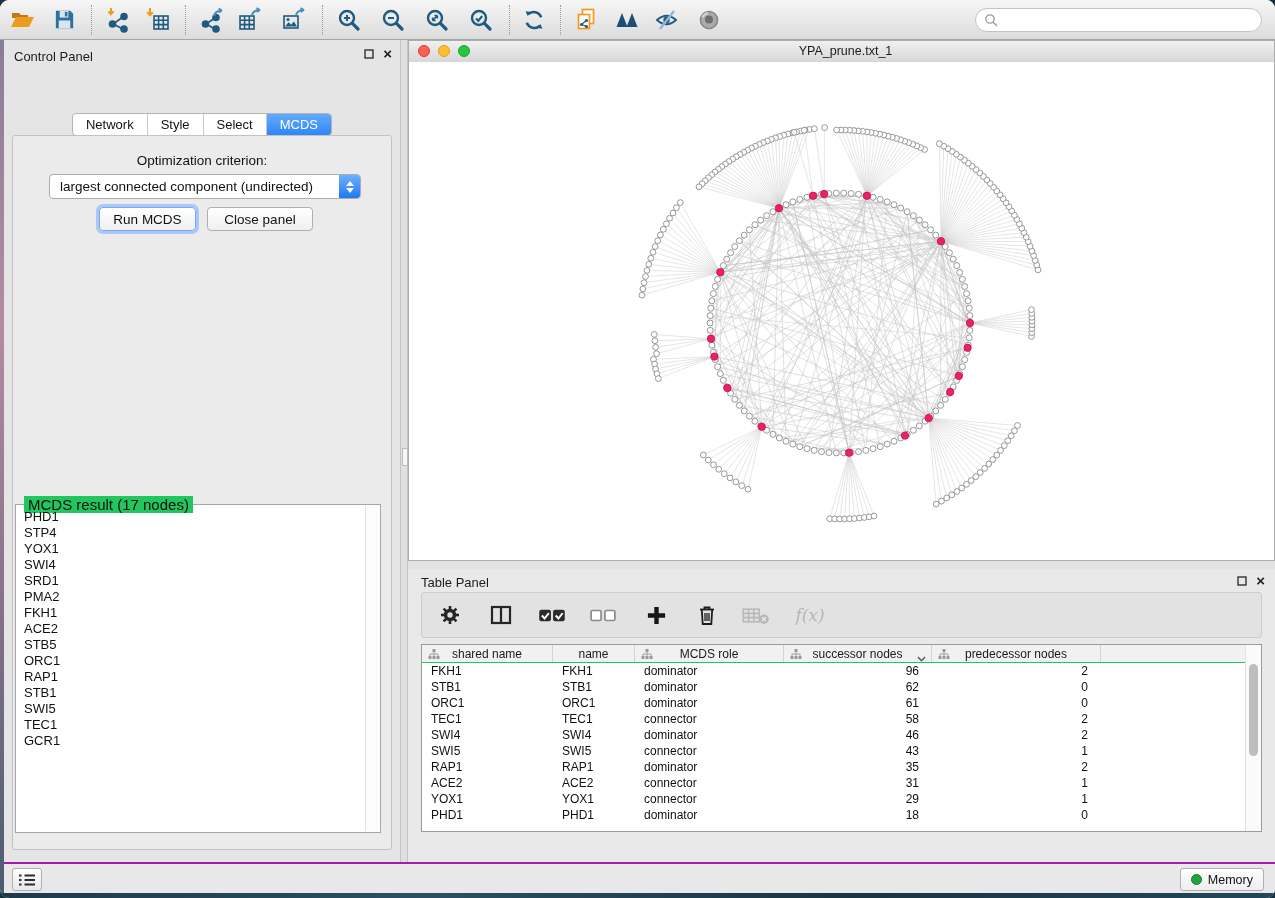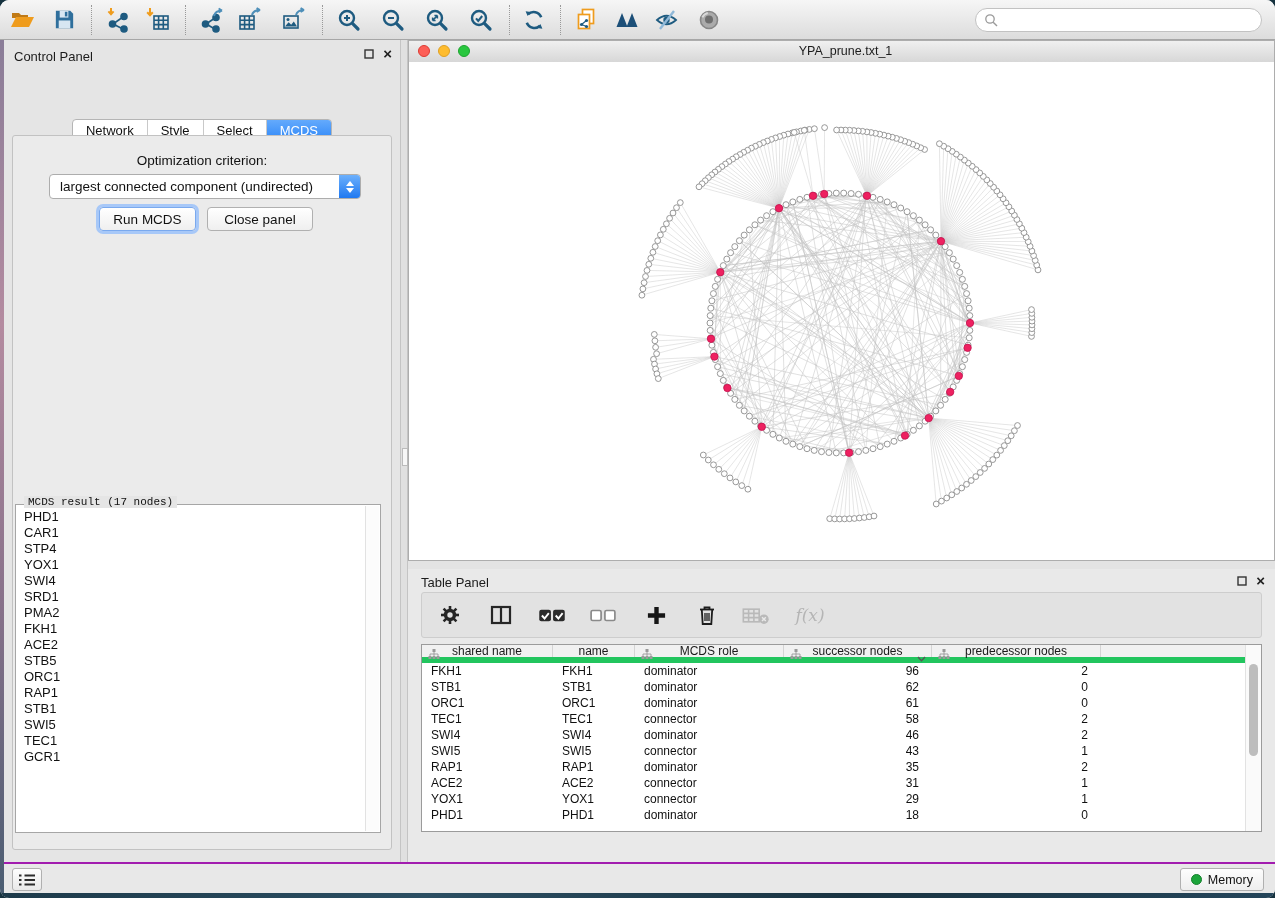--- a/index.html
+++ b/index.html
@@ -19,42 +19,42 @@
   .search-field{position:absolute;right:13px;top:8px;width:287px;height:24px;box-sizing:border-box;
     border:1px solid #c2c2c2;border-radius:13px;background:#fff;display:flex;align-items:center;padding-left:8px;}
   .search-field input{border:none;outline:none;flex:1;height:18px;font-size:12px;background:transparent;
     font-family:"Liberation Sans",sans-serif;}
 
   
   .control-panel{position:absolute;left:4px;top:40px;width:396px;height:822px;background:#e5e5e5;}
   .panel-title{position:absolute;left:10px;top:9px;font-size:13px;color:#1c1c1c;}
   .win-icons{position:absolute;right:8px;top:9px;display:flex;gap:9px;align-items:center;}
   .icon-close{font-size:15px;font-weight:bold;color:#222;line-height:10px;}
-  .cp-tabs{position:absolute;left:0;right:0;top:79px;display:flex;justify-content:center;}
+  .cp-tabs{position:absolute;left:0;right:0;top:73px;display:flex;justify-content:center;}
   .seg{display:flex;background:#fff;border:1px solid #b5b5b5;border-radius:4px;overflow:hidden;height:21px;}
   .seg .s{display:flex;align-items:center;padding:0 13px;font-size:13px;color:#111;
     border-left:1px solid #c9c9c9;white-space:nowrap;}
   .seg .s:first-child{border-left:none;}
   .seg .s.active{background:linear-gradient(#64aafc,#2e87f8);color:#fff;}
   .cp-content{position:absolute;left:8px;right:8px;top:95px;bottom:12px;background:#ebebeb;
     border:1px solid #c2c2c2;border-radius:3px;}
   .opt-label{position:absolute;left:0;right:0;top:17px;text-align:center;font-size:13.5px;color:#111;}
   .dropdown{position:absolute;left:36px;top:38px;width:312px;height:25px;box-sizing:border-box;background:#fff;
     border:1px solid #adadad;border-radius:4px;display:flex;align-items:center;font-size:13.5px;color:#111;}
   .dropdown .val{padding-left:10px;flex:1;white-space:nowrap;overflow:hidden;}
   .stepper{width:21px;height:23px;margin:0;border-radius:0 3px 3px 0;flex:none;
     background:linear-gradient(#6cb0fc,#2079f1);display:flex;flex-direction:column;align-items:center;justify-content:center;gap:2px;}
   .tri-up{width:0;height:0;border-left:4px solid transparent;border-right:4px solid transparent;border-bottom:5px solid #fff;}
   .tri-dn{width:0;height:0;border-left:4px solid transparent;border-right:4px solid transparent;border-top:5px solid #fff;}
   .btn{position:absolute;height:24px;box-sizing:border-box;border:1px solid #b0b0b0;border-radius:4px;
     background:linear-gradient(#ffffff,#efefef);font-size:13.5px;color:#111;display:flex;align-items:center;justify-content:center;}
   .btn-run{left:86px;top:71px;width:97px;border-color:#7aa9ee;box-shadow:0 0 0 3px #a7c8f8;}
   .btn-closep{left:194px;top:71px;width:106px;}
   .mcds-group{position:absolute;left:2px;right:10px;top:368px;bottom:16px;background:#fff;border:1px solid #a6a6a6;}
-  .mcds-legend{position:absolute;top:-9px;left:8px;background:#e5e5e5;padding:0 4px;font-size:11px;color:#111;font-family:Liberation Mono, monospace;}
+  .mcds-legend{position:absolute;top:-9px;left:8px;background:#22c55e;padding:0 4px;font-size:15px;color:#111;}
   .mcds-list{position:absolute;left:1px;top:1px;right:14px;bottom:1px;overflow:hidden;padding:3px 0 0 7px;}
   .mcds-item{font-size:13px;line-height:16px;color:#111;}
   .list-gutter{position:absolute;top:1px;bottom:1px;right:1px;width:13px;background:#fcfcfc;border-left:1px solid #e2e2e2;}
 
   
   .vsplit{position:absolute;left:400px;top:40px;width:8px;height:822px;background:#e0e0e0;
     border-left:1px solid #c4c4c4;border-right:1px solid #c4c4c4;box-sizing:border-box;}
   .vsplit .handle{position:absolute;left:1px;top:408px;width:4px;height:16px;background:#f7f7f7;border:1px solid #bbb;}
   .hsplit{position:absolute;left:408px;top:561px;width:867px;height:8px;background:#e3e3e3;}
 
@@ -72,21 +72,21 @@
   .net-canvas{position:absolute;left:0;top:21px;right:0;bottom:0;background:#fff;overflow:hidden;}
 
   
   .table-panel{position:absolute;left:408px;top:569px;width:867px;height:293px;background:#e9e9e9;}
   .tp-toolbar{position:absolute;left:13px;right:13px;top:23px;height:46px;box-sizing:border-box;
     background:#e2e2e2;border:1px solid #cdcdcd;border-radius:3px;display:flex;align-items:center;gap:15px;padding-left:15px;}
   .tpi{display:flex;align-items:center;justify-content:center;width:26px;height:30px;}
   .fx-label{font-family:"DejaVu Serif","Liberation Serif",serif;font-style:italic;font-size:17px;color:#b5b5b5;}
   .tp-table{position:absolute;left:13px;right:13px;top:75px;height:188px;box-sizing:border-box;
     background:#fff;border:1px solid #9b9b9b;overflow:hidden;}
-  .thead{display:flex;height:18px;background:#f1f1f1;border-bottom:6px solid #22c55e;box-sizing:border-box;}
+  .thead{display:flex;height:18px;background:#f1f1f1;border-bottom:1px solid #22c55e;box-sizing:border-box;}
   .th{position:relative;display:flex;align-items:center;justify-content:center;font-size:12px;color:#1a1a1a;
     border-right:1px solid #d4d4d4;box-sizing:border-box;flex:none;}
   .th .tree{position:absolute;left:6px;top:4px;}
   .th .sort{position:absolute;right:5px;top:6px;}
   .th.filler{flex:1;border-right:none;}
   .tbody .tr{display:flex;height:16px;align-items:center;}
   .td{font-size:12px;color:#111;box-sizing:border-box;flex:none;white-space:nowrap;overflow:hidden;}
   .td.l{padding-left:9px;text-align:left;}
   .td.r{padding-right:13px;text-align:right;}
   .vscroll{position:absolute;right:0;top:0;bottom:0;width:15px;background:#fafafa;border-left:1px solid #e2e2e2;}
@@ -283,21 +283,20 @@
             <span class="tri-up"></span>
             <span class="tri-dn"></span>
           </span>
       </div>
       <div class="btn btn-run">Run MCDS</div>
       <div class="btn btn-closep">Close panel</div>
       <div class="mcds-group">
         <span class="mcds-legend">MCDS result (17 nodes)</span>
         <div class="mcds-list" id="mcds-list">
             <div class="mcds-item">PHD1</div>
-            <div class="mcds-item">CAR1</div>
             <div class="mcds-item">STP4</div>
             <div class="mcds-item">YOX1</div>
             <div class="mcds-item">SWI4</div>
             <div class="mcds-item">SRD1</div>
             <div class="mcds-item">PMA2</div>
             <div class="mcds-item">FKH1</div>
             <div class="mcds-item">ACE2</div>
             <div class="mcds-item">STB5</div>
             <div class="mcds-item">ORC1</div>
             <div class="mcds-item">RAP1</div>

